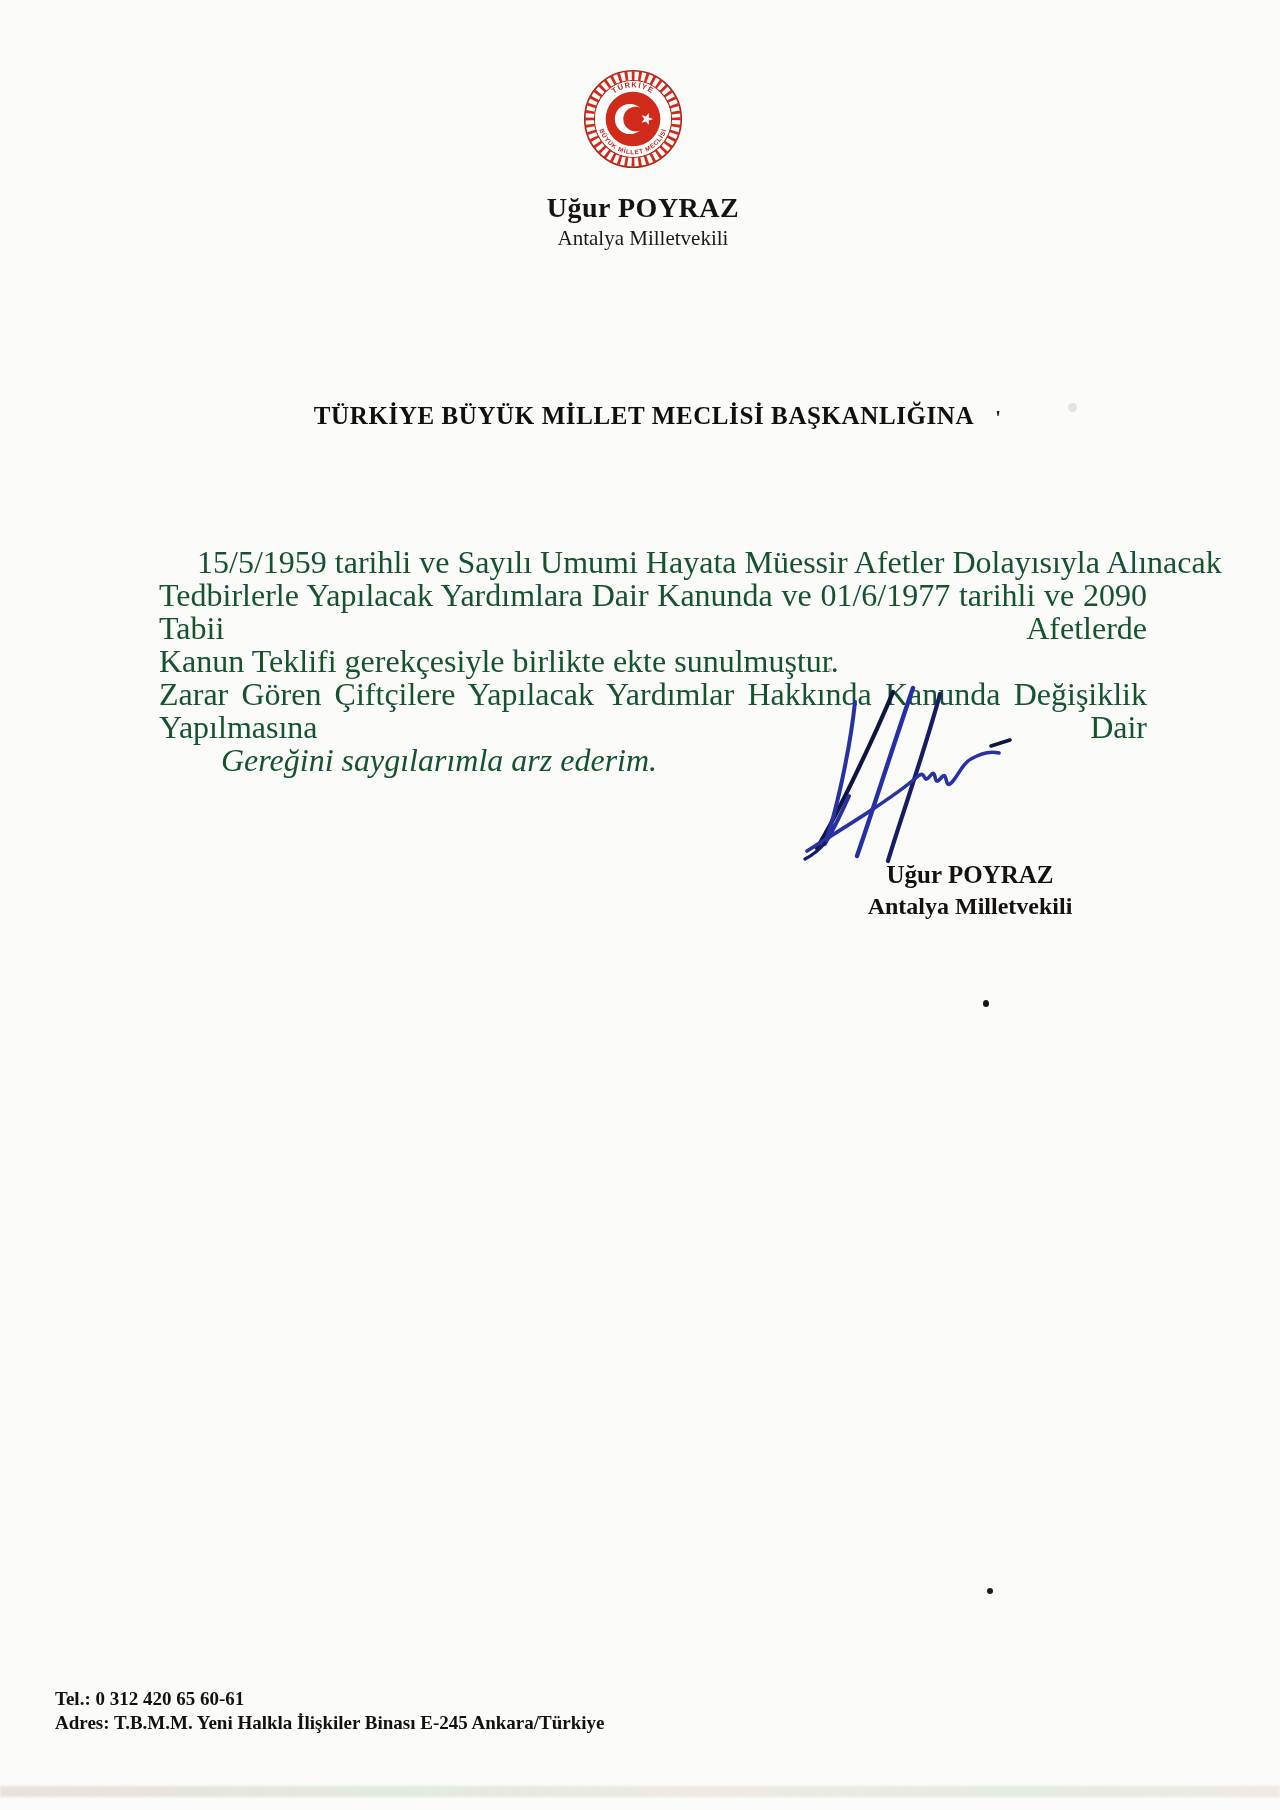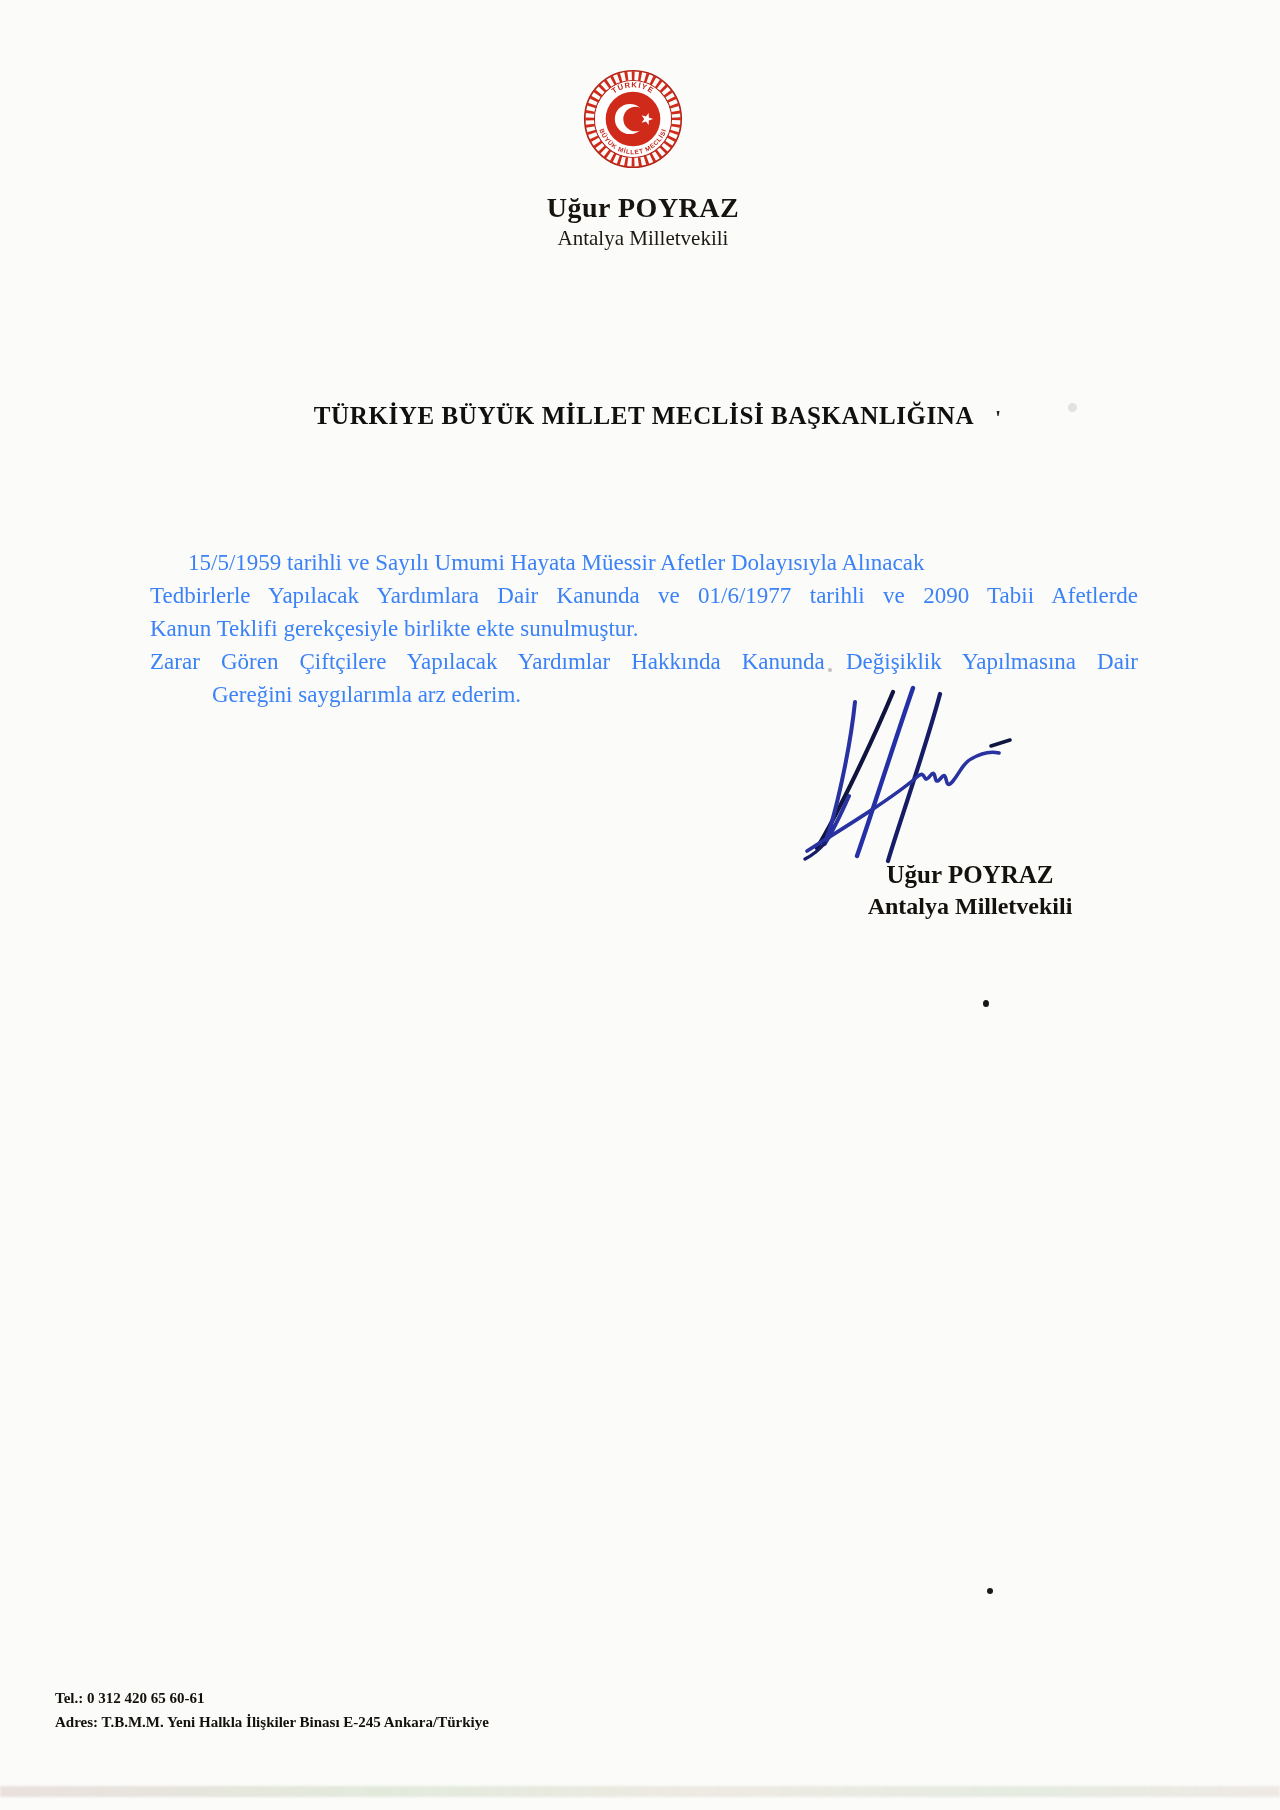--- a/index.html
+++ b/index.html
@@ -16,32 +16,32 @@
   .emblem{position:absolute;left:582px;top:67px;width:102px;height:104px;}
   
   .sender-header{position:absolute;left:3px;top:193px;width:1280px;text-align:center;line-height:1.1;}
   .sender-header .name{font-size:28px;font-weight:bold;letter-spacing:.5px;color:#17130f;}
   .sender-header .title{font-size:21px;margin-top:3px;color:#1d1914;}
   
   .heading{position:absolute;left:4px;top:402px;width:1280px;text-align:center;
            font-size:25px;font-weight:bold;letter-spacing:.6px;color:#101010;}
   .heading-mark{position:absolute;left:995px;top:405px;font-size:22px;font-weight:bold;color:#222;}
   
-  .body-text{position:absolute;left:150px;top:546px;width:988px;font-size:23px;line-height:33px;color:#3b82f6;}
+  .body-text{position:absolute;left:159px;top:546px;width:988px;font-size:32px;line-height:33px;color:#14532d;}
   .body-text .l{white-space:nowrap;}
   .body-text .l.just{white-space:normal;text-align:justify;text-align-last:justify;}
   .body-text .l.indent1{padding-left:38px;}
-  .body-text .l.indent2{padding-left:62px;}
+  .body-text .l.indent2{padding-left:62px;font-style:italic;}
   
   .signature{position:absolute;left:795px;top:680px;width:230px;height:185px;}
   .signer-block{position:absolute;left:845px;top:860px;width:250px;text-align:center;font-weight:bold;color:#15110d;}
   .signer-block .name{font-size:25px;line-height:30px;}
   .signer-block .title{font-size:24px;line-height:32px;}
   
-  .footer{position:absolute;left:55px;top:1687px;font-weight:bold;font-size:15px;line-height:23.5px;color:#14100c;}
+  .footer{position:absolute;left:55px;top:1687px;font-weight:bold;font-size:19px;line-height:23.5px;color:#14100c;}
   .scan-band{position:absolute;left:0;top:1786px;width:1280px;height:11px;
      background:linear-gradient(90deg, rgba(209,183,179,.38), rgba(193,211,183,.42) 30%, rgba(213,202,184,.34) 55%, rgba(198,214,190,.40) 80%, rgba(214,196,186,.32));
      filter:blur(1px);}
   
   .dot{position:absolute;border-radius:50%;}
   .dot-a{left:983px;top:1000px;width:6px;height:7px;background:#161616;}
   .dot-b{left:987px;top:1588px;width:6px;height:6px;background:#1a1a1a;}
   .dot-c{left:828px;top:668px;width:4px;height:4px;background:#8f8f8f;opacity:.55;}
   .smudge{left:1068px;top:403px;width:9px;height:9px;background:#e2e2e2;}
 </style>

